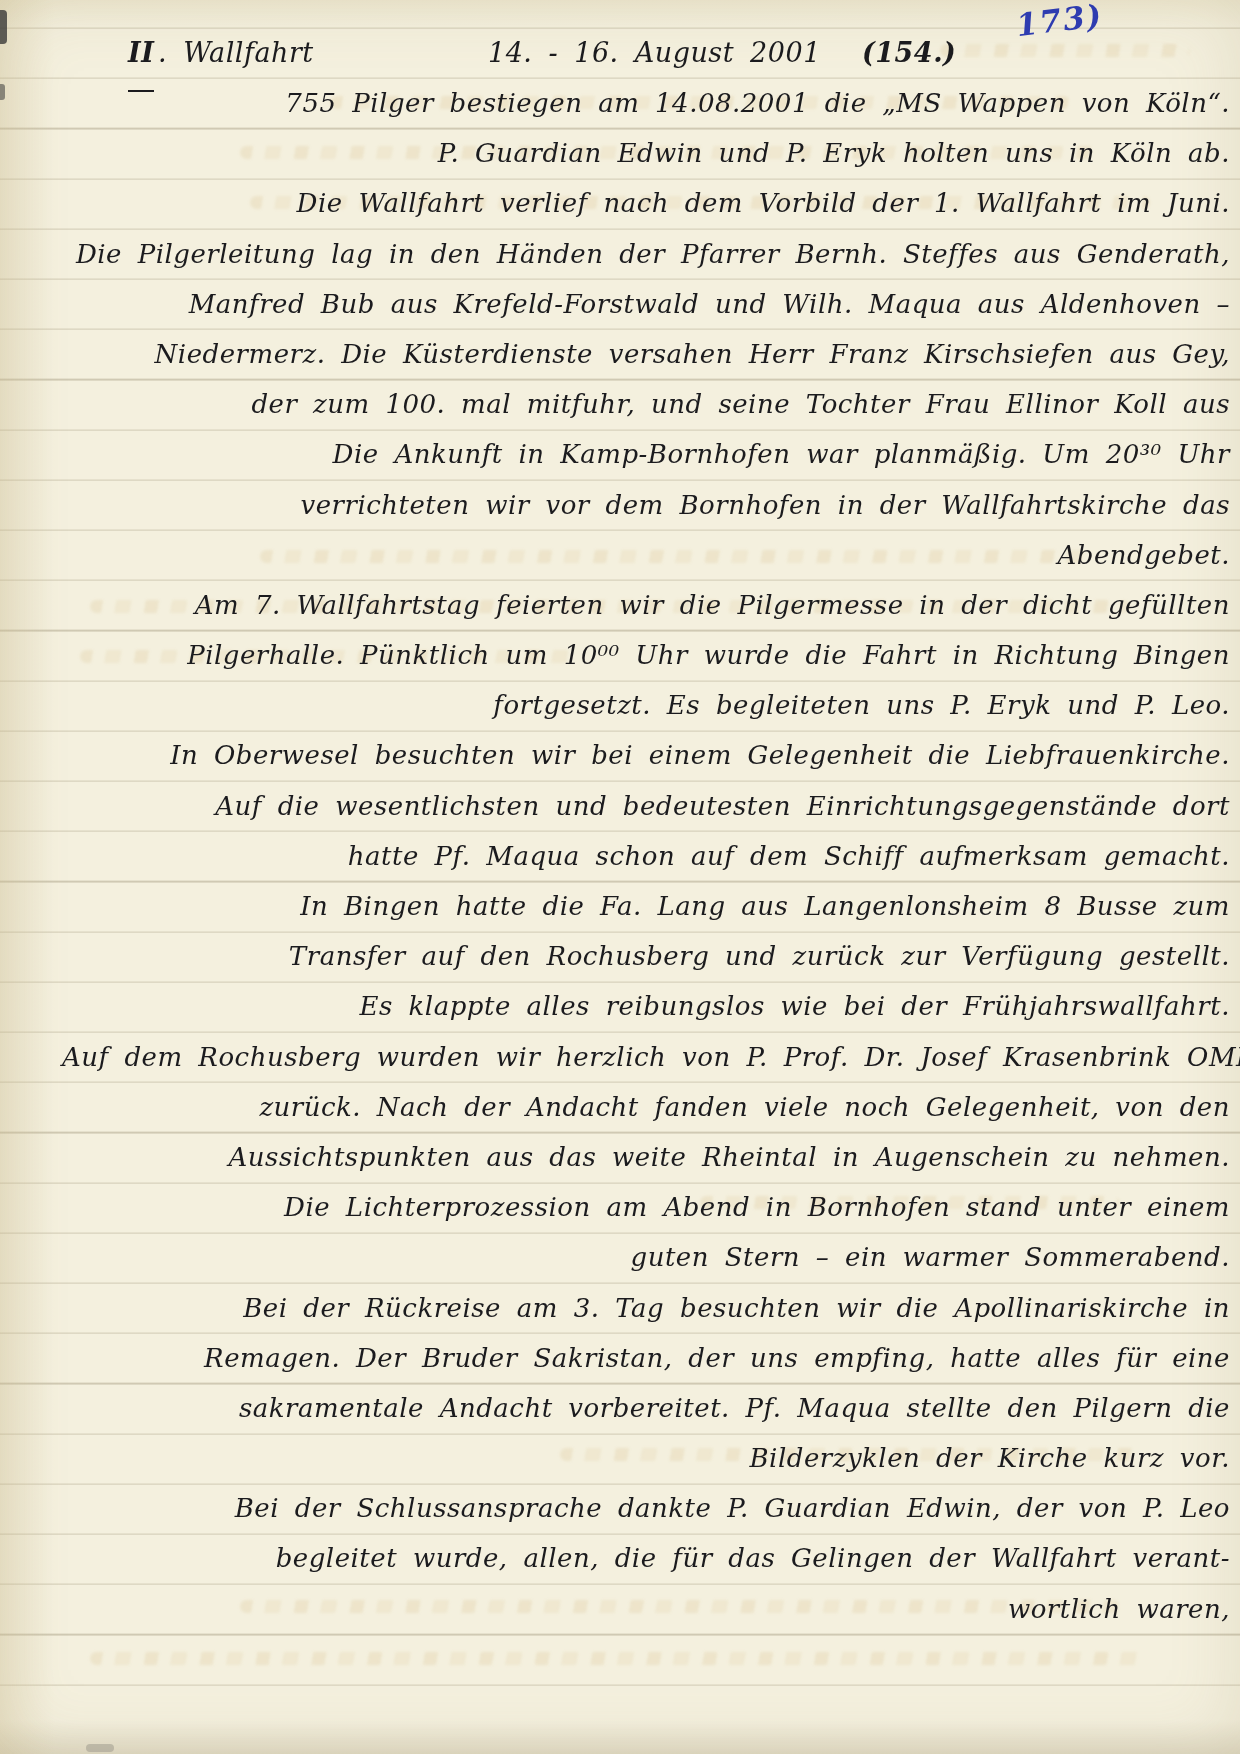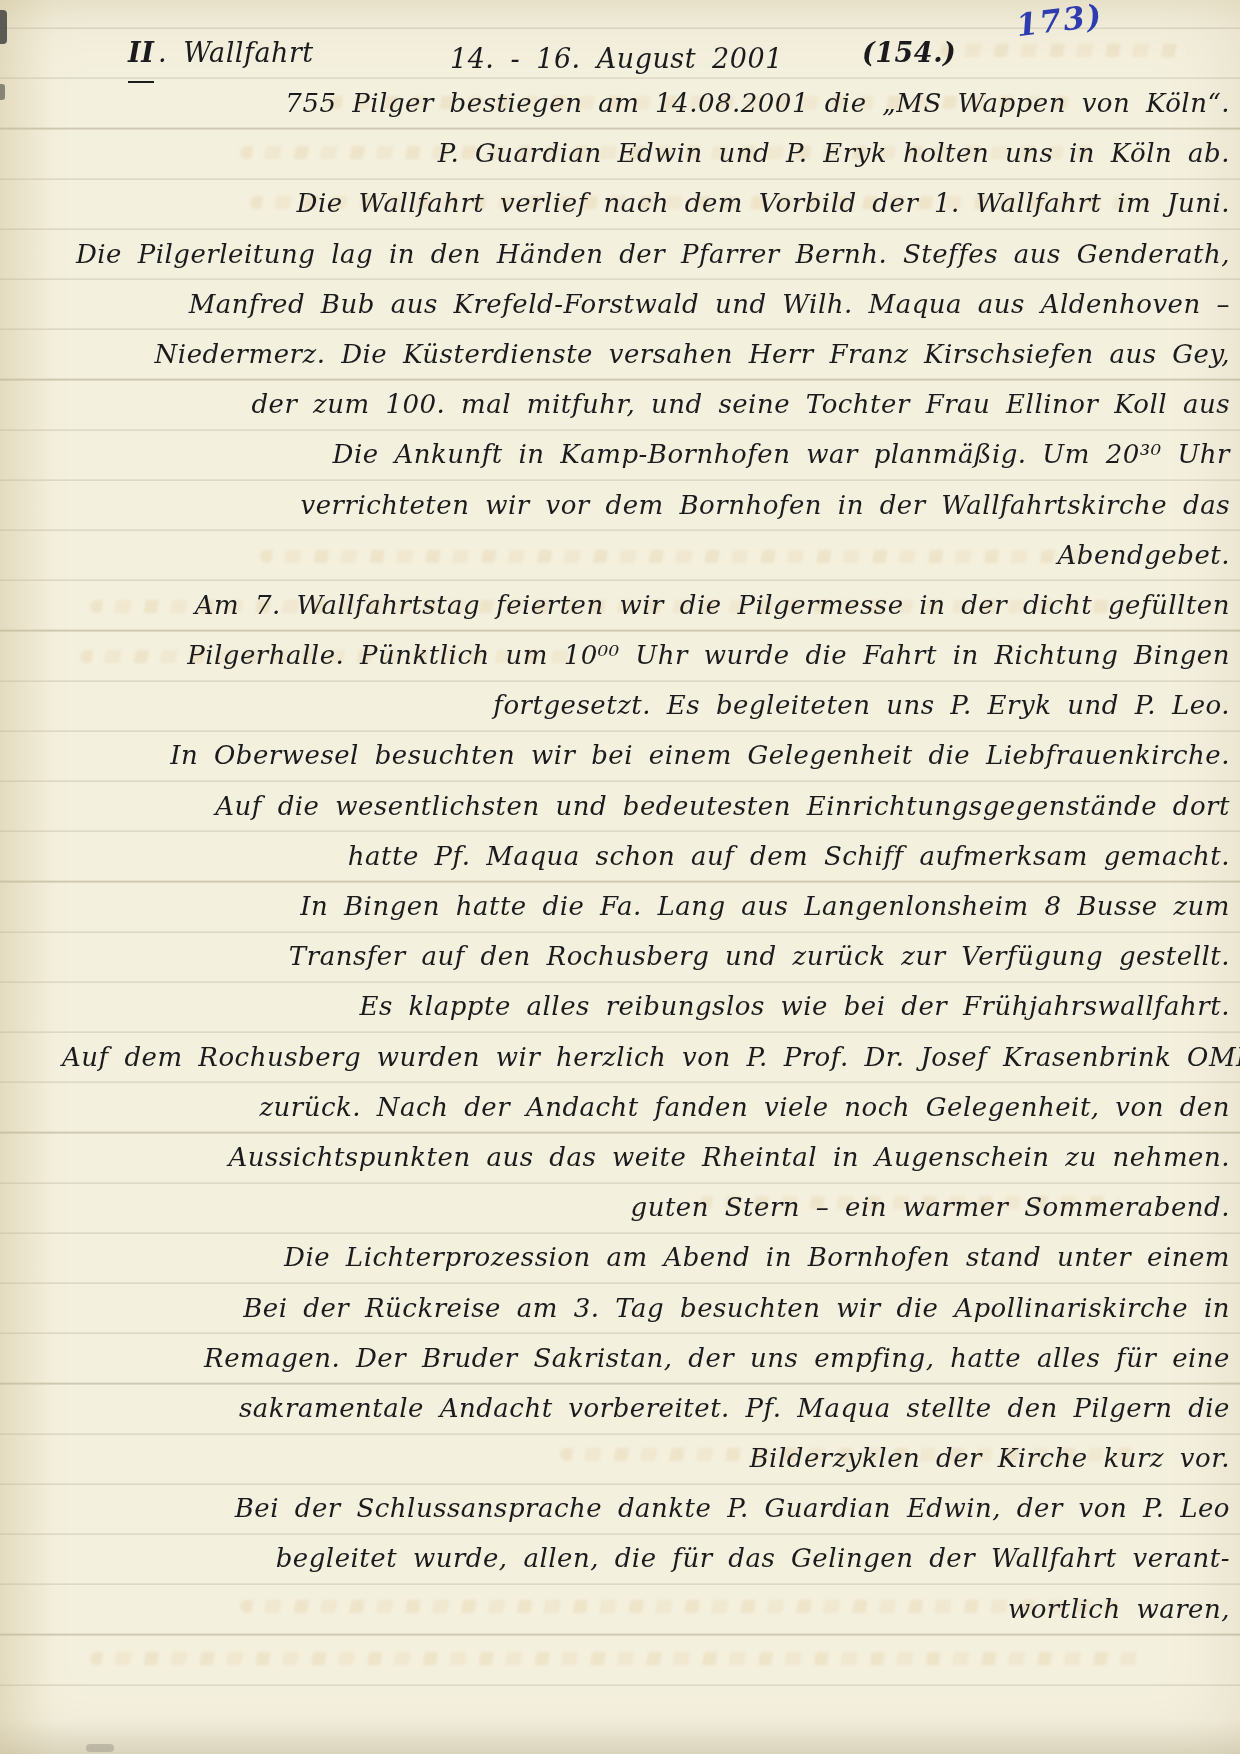--- a/index.html
+++ b/index.html
@@ -35,23 +35,23 @@
   .header-row span {
     position: absolute;
     font-style: italic;
     font-size: 27px;
     color: #1b1b1e;
     white-space: nowrap;
     letter-spacing: 0.5px;
     word-spacing: 7px;
     line-height: 50px;
   }
-  .h-roman { left: 128px; border-bottom: 2.5px solid #1b1b1e; padding-bottom: 3px; font-weight: bold; }
+  .h-roman { left: 128px; border-bottom: 2.5px solid #1b1b1e; padding-bottom: 12px; font-weight: bold; }
   .h-title { left: 158px; }
-  .h-date  { left: 450px; margin-top: 6px; }
+  .h-date  { left: 488px; }
   .h-ref   { left: 862px; letter-spacing: 3px; font-weight: bold; }
   .body-lines { position: absolute; top: 78px; left: 62px; right: 10px; }
   .hand-line {
     height: 50.2px;
     line-height: 50.2px;
     white-space: nowrap;
     overflow: visible;
     font-style: italic;
     font-size: 26px;
     color: #1b1b1e;
@@ -125,22 +125,22 @@
     <div class="hand-line">fortgesetzt.  Es begleiteten uns P. Eryk und P. Leo.</div>
     <div class="hand-line">In Oberwesel besuchten wir bei einem Gelegenheit die Liebfrauenkirche.</div>
     <div class="hand-line">Auf die wesentlichsten und bedeutesten Einrichtungsgegenstände dort</div>
     <div class="hand-line">hatte Pf. Maqua schon auf dem Schiff aufmerksam gemacht.</div>
     <div class="hand-line">In Bingen hatte die Fa. Lang aus Langenlonsheim 8 Busse zum</div>
     <div class="hand-line">Transfer auf den Rochusberg und zurück zur Verfügung gestellt.</div>
     <div class="hand-line">Es klappte alles reibungslos wie bei der Frühjahrswallfahrt.</div>
     <div class="hand-line">Auf dem Rochusberg wurden wir herzlich von P. Prof. Dr. Josef Krasenbrink OMI</div>
     <div class="hand-line">zurück.  Nach der Andacht fanden viele noch Gelegenheit, von den</div>
     <div class="hand-line">Aussichtspunkten aus das weite Rheintal in Augenschein zu nehmen.</div>
+    <div class="hand-line">Die Lichterprozession am Abend in Bornhofen stand unter einem</div>
     <div class="hand-line">guten Stern – ein warmer Sommerabend.</div>
-    <div class="hand-line">Die Lichterprozession am Abend in Bornhofen stand unter einem</div>
     <div class="hand-line">Bei der Rückreise am 3. Tag besuchten wir die Apollinariskirche in</div>
     <div class="hand-line">Remagen.  Der Bruder Sakristan, der uns empfing, hatte alles für eine</div>
     <div class="hand-line">sakramentale Andacht vorbereitet.  Pf. Maqua stellte den Pilgern die</div>
     <div class="hand-line">Bilderzyklen der Kirche kurz vor.</div>
     <div class="hand-line">Bei der Schlussansprache dankte P. Guardian Edwin, der von P. Leo</div>
     <div class="hand-line">begleitet wurde, allen, die für das Gelingen der Wallfahrt verant-</div>
     <div class="hand-line">wortlich waren,</div>
   </div>
 
 </div>

